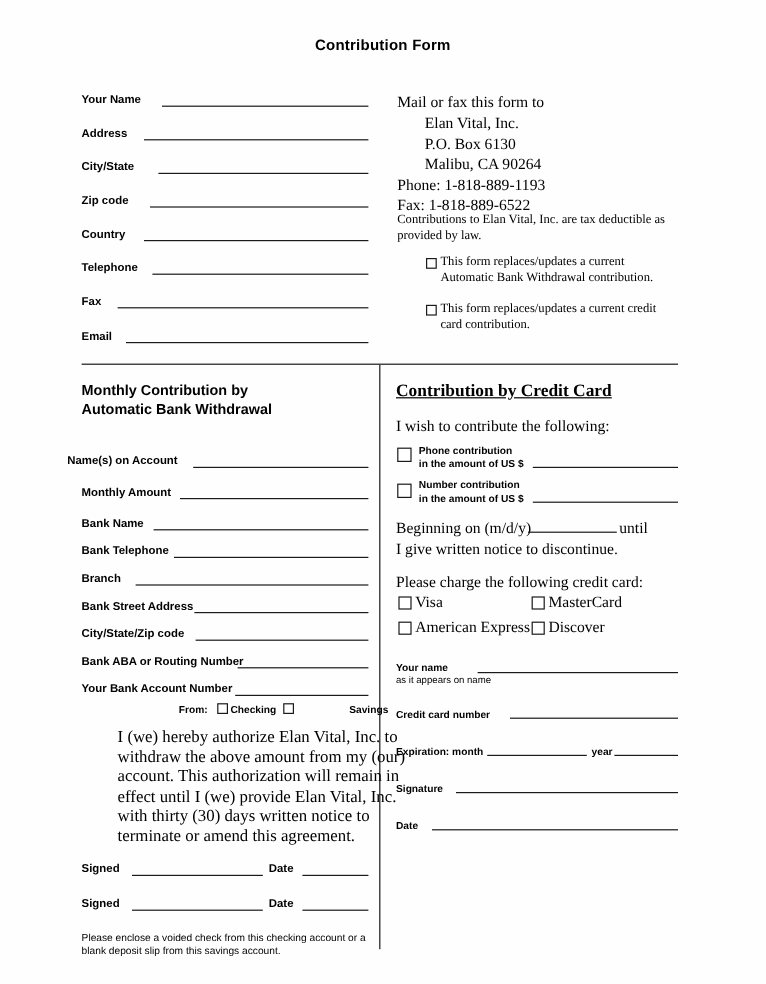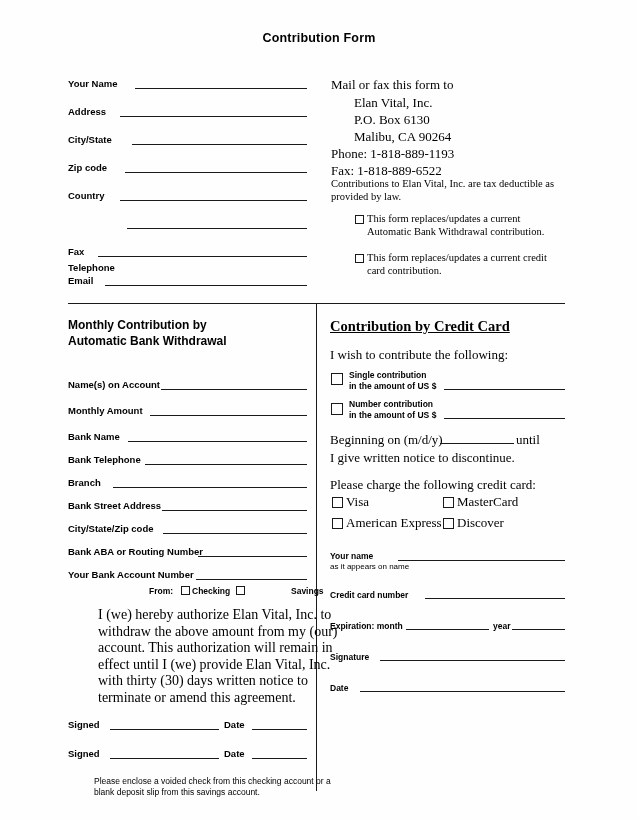--- a/index.html
+++ b/index.html
@@ -97,21 +97,20 @@
     font-family: "Liberation Serif", serif;
     font-size: 14px;
     line-height: 16.5px;
     margin-left: 31px;
   }
   .fineprint {
     position: absolute;
     font-family: "Liberation Sans", sans-serif;
     font-size: 8.5px;
     line-height: 11px;
-    margin-left: 26px;
   }
   .tiny-sans {
     position: absolute;
     font-family: "Liberation Sans", sans-serif;
     font-size: 8px;
     white-space: nowrap;
   }
   .tiny-sans-b {
     position: absolute;
     font-family: "Liberation Sans", sans-serif;
@@ -135,21 +134,21 @@
 
   <div class="lbl-s" style="left:68px; top:134px;">City/State</div>
   <div class="rule" style="left:132px; top:144px; width:175px;"></div>
 
   <div class="lbl-s" style="left:68px; top:162px;">Zip code</div>
   <div class="rule" style="left:125px; top:172px; width:182px;"></div>
 
   <div class="lbl-s" style="left:68px; top:190px;">Country</div>
   <div class="rule" style="left:120px; top:200px; width:187px;"></div>
 
-  <div class="lbl-s" style="left:68px; top:218px;margin-top:44px;">Telephone</div>
+  <div class="lbl-s" style="left:68px; top:218px;">Telephone</div>
   <div class="rule" style="left:127px; top:228px; width:180px;"></div>
 
   <div class="lbl-s" style="left:68px; top:246px;">Fax</div>
   <div class="rule" style="left:98px; top:256px; width:209px;"></div>
 
   <div class="lbl-s" style="left:68px; top:275px;">Email</div>
   <div class="rule" style="left:105px; top:285px; width:202px;"></div>
 
   <div class="lbl-ser" style="left:331px; top:77px;">Mail or fax this form to</div>
   <div class="lbl-ser" style="left:354px; top:95px;">Elan Vital, Inc.</div>
@@ -166,21 +165,21 @@
   <div class="cbox sm" style="left:355px; top:254px;"></div>
   <div class="note" style="left:367px; top:251px; width:185px;">This form replaces/updates a current credit card contribution.</div>
 
   <div class="rule" style="left:68px; top:303px; width:497px; border-bottom-width:1.5px;"></div>
 
   <div class="vrule" style="left:316px; top:304px; height:487px; border-left-width:1.5px;"></div>
 
   <div class="hdr-b" style="left:68px; top:318px;">Monthly Contribution by</div>
   <div class="hdr-b" style="left:68px; top:334px;">Automatic Bank Withdrawal</div>
 
-  <div class="lbl-s" style="left:68px; top:379px;text-align:right;">Name(s) on Account</div>
+  <div class="lbl-s" style="left:56px; top:379px;text-align:right;">Name(s) on Account</div>
   <div class="rule" style="left:161px; top:389px; width:146px;"></div>
 
   <div class="lbl-s" style="left:68px; top:405px;">Monthly Amount</div>
   <div class="rule" style="left:150px; top:415px; width:157px;"></div>
 
   <div class="lbl-s" style="left:68px; top:431px;">Bank Name</div>
   <div class="rule" style="left:128px; top:441px; width:179px;"></div>
 
   <div class="lbl-s" style="left:68px; top:454px;">Bank Telephone</div>
   <div class="rule" style="left:145px; top:464px; width:162px;"></div>
@@ -217,21 +216,21 @@
   <div class="rule" style="left:110px; top:758px; width:109px;"></div>
   <div class="lbl-s" style="left:224px; top:748px;">Date</div>
   <div class="rule" style="left:252px; top:758px; width:55px;"></div>
 
   <div class="fineprint" style="left:68px; top:776px; width:248px;">Please enclose a voided check from this checking account or a blank deposit slip from this savings account.</div>
 
   <div class="hdr-ser" style="left:330px; top:318px;text-decoration:underline;">Contribution by Credit Card</div>
   <div class="lbl-ser" style="left:330px; top:347px;">I wish to contribute the following:</div>
 
   <div class="cbox lg" style="left:331px; top:373px;"></div>
-  <div class="tiny-sans-b" style="left:349px; top:370px;">Single contribution</div>
+  <div class="tiny-sans-b" style="left:349px; top:370px;">Phone contribution</div>
   <div class="tiny-sans-b" style="left:349px; top:381px;">in the amount of US $</div>
   <div class="rule" style="left:444px; top:389px; width:121px;"></div>
 
   <div class="cbox lg" style="left:331px; top:403px;"></div>
   <div class="tiny-sans-b" style="left:349px; top:399px;">Number contribution</div>
   <div class="tiny-sans-b" style="left:349px; top:410px;">in the amount of US $</div>
   <div class="rule" style="left:444px; top:418px; width:121px;"></div>
 
   <div class="lbl-ser" style="left:330px; top:432px;">Beginning on (m/d/y)</div>
   <div class="rule" style="left:440px; top:443px; width:74px;"></div>

